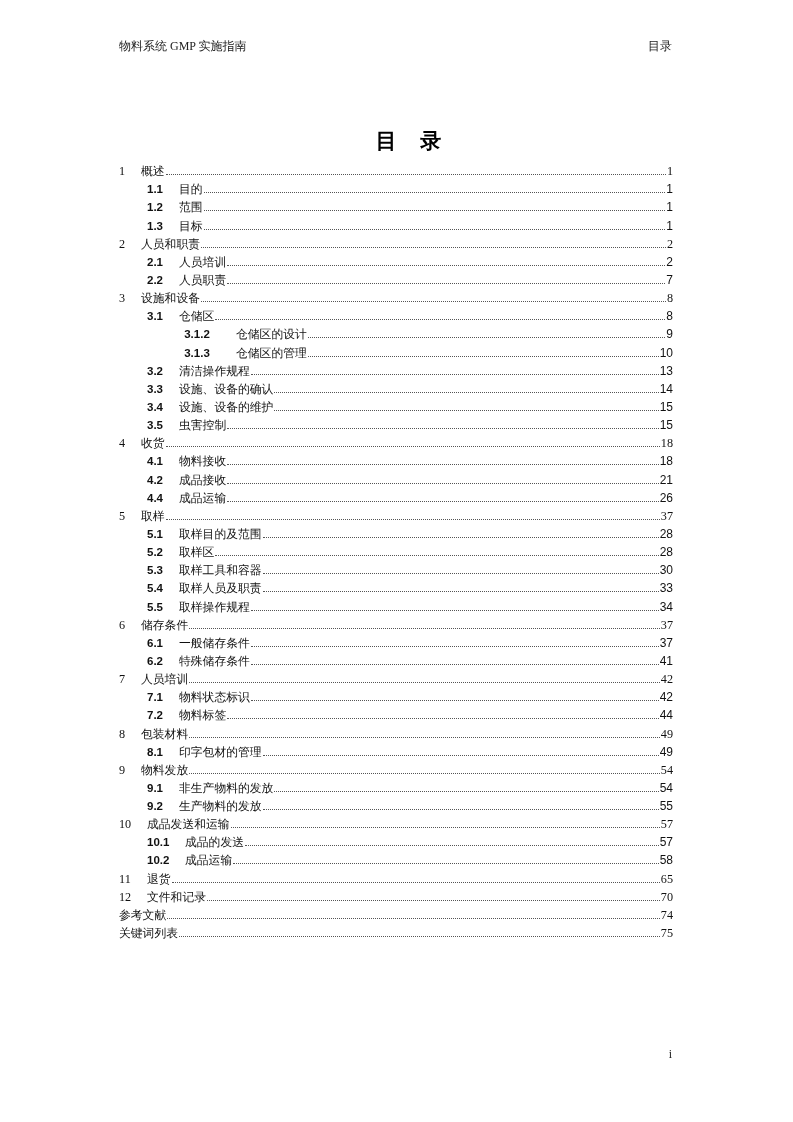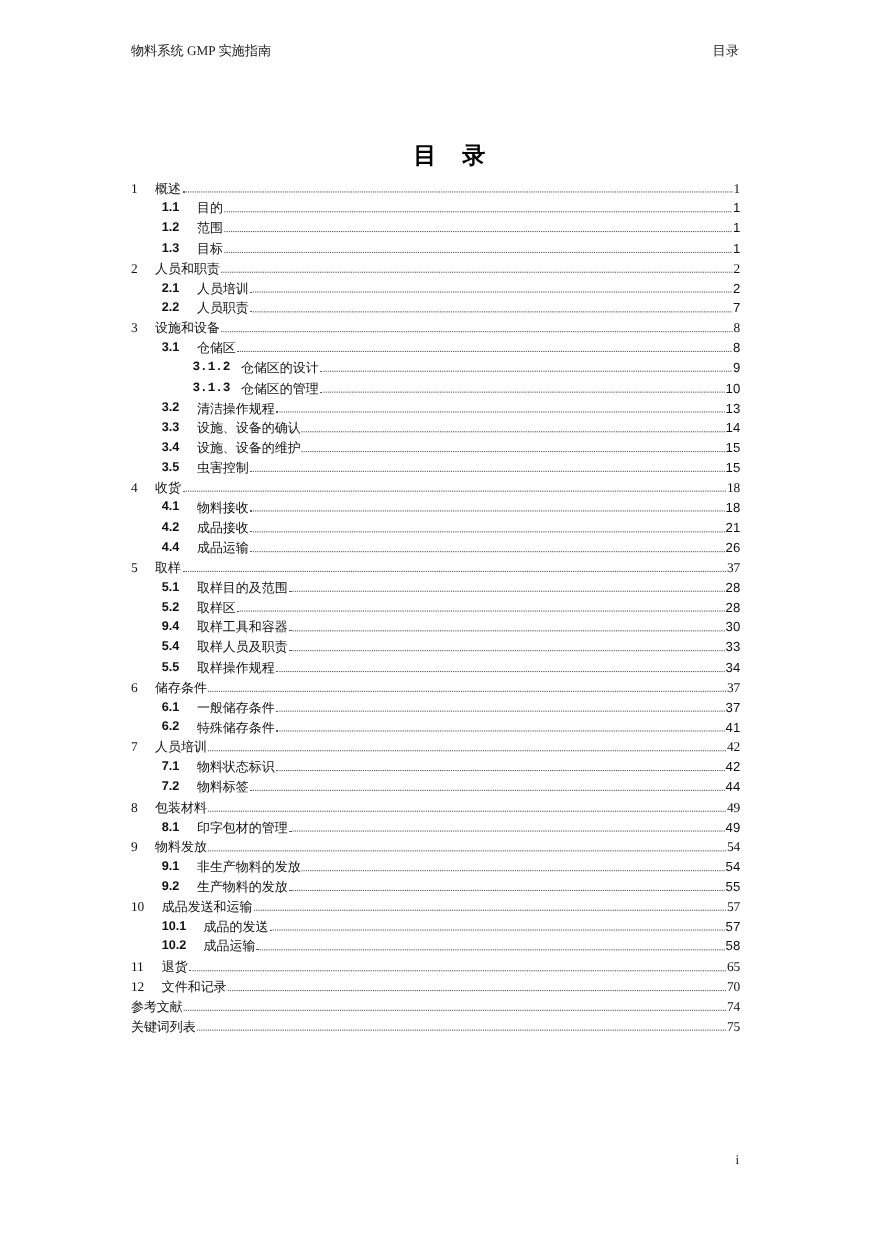--- a/index.html
+++ b/index.html
@@ -12,22 +12,22 @@
   .row .num { display:inline-block; }
   .l1 .num { font-family:"Liberation Serif","DejaVu Serif",serif; width:22px; }
   .l1.wide .num { width:28px; }
   .l1 .text { font-family:"DejaVu Sans",sans-serif; font-size:11.8px; }
   .l2 { padding-left:28px; }
   .l2 .num { font-family:"Liberation Sans","DejaVu Sans",sans-serif; font-weight:bold; width:32px; font-size:11.5px; }
   .l2.wide { padding-left:28px; }
   .l2.wide .num { width:38px; }
   .l2 .text { font-family:"DejaVu Sans",sans-serif; font-size:11.8px; }
   .l3 { padding-left:56px; }
-  .l3 .num { font-family:Liberation Mono, monospace; font-weight:bold; width:44px; font-size:11.5px; }
-  .l3 .text { font-family:"DejaVu Sans",sans-serif; font-size:11.8px; }
+  .l3 .num { font-family:Liberation Sans, sans-serif; font-weight:bold; width:44px; font-size:11.5px;text-align:center; }
+  .l3 .text { font-family:"DejaVu Sans",sans-serif; font-size:11.8px;margin-left:17px; }
   .l0 .text { font-family:"DejaVu Sans",sans-serif; font-size:11.8px; }
   .dots { flex:1; border-bottom:1px dotted #555; margin:0 1px 4px 1px; height:1px; }
   .page { font-family:"Liberation Serif","DejaVu Serif",serif; font-size:12.2px; text-align:right; }
   .l2 .page, .l3 .page { font-family:"Liberation Sans","DejaVu Sans",sans-serif; font-size:12px; }
   .footer { position:absolute; right:121px; top:1047px; font-family:"Liberation Serif","DejaVu Serif",serif; font-size:12px; color:#222; }
 </style>
 </head>
 <body>
 
 <div class="header-left">物料系统 GMP 实施指南</div>
@@ -162,21 +162,21 @@
       <span class="dots"></span>
       <span class="page">28</span>
     </div>
     <div class="row l2">
       <span class="num">5.2</span>
       <span class="text">取样区</span>
       <span class="dots"></span>
       <span class="page">28</span>
     </div>
     <div class="row l2">
-      <span class="num">9.4</span>
+      <span class="num">5.3</span>
       <span class="text">取样工具和容器</span>
       <span class="dots"></span>
       <span class="page">30</span>
     </div>
     <div class="row l2">
       <span class="num">5.4</span>
       <span class="text">取样人员及职责</span>
       <span class="dots"></span>
       <span class="page">33</span>
     </div>

